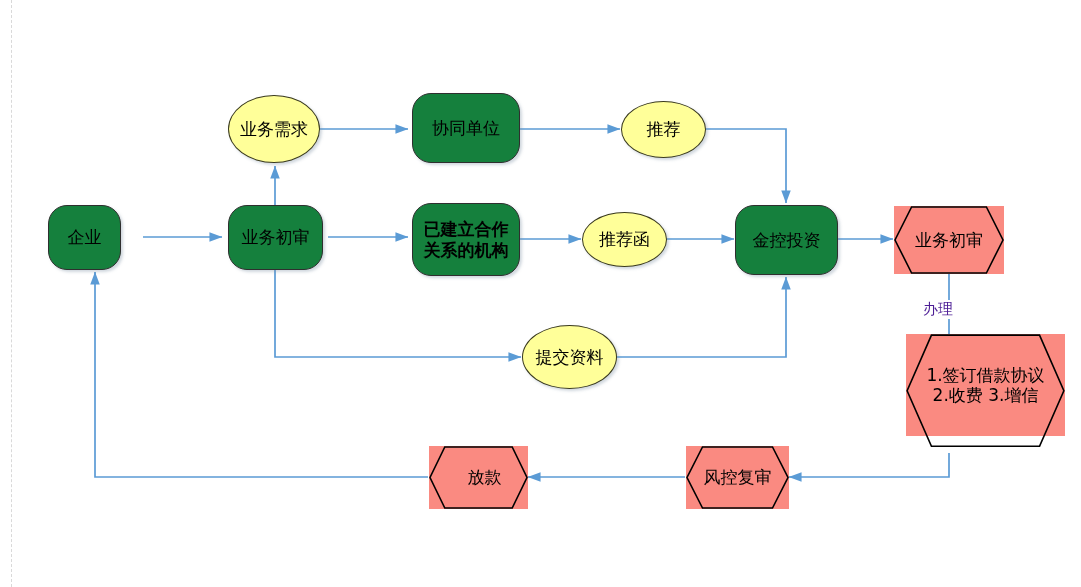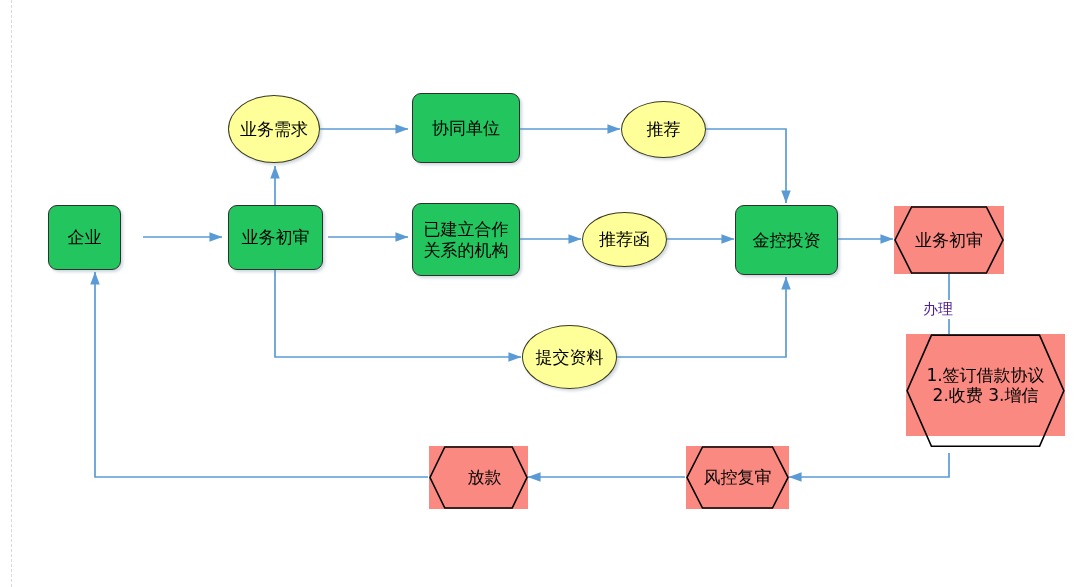--- a/index.html
+++ b/index.html
@@ -31,23 +31,23 @@
     align-items: center;
     justify-content: center;
     text-align: center;
     color: #000000;
     line-height: 1.18;
     z-index: 3;
     white-space: pre-line;
   }
   
   .n-box {
-    background: #22c55e;
+    background: #15803d;
     border: 1.4px solid #2f2f2f;
-    border-radius: 9px;
+    border-radius: 19px;
     box-shadow: 2px 2px 3px rgba(120,140,160,0.35);
     font-size: 17px;
   }
   
   .n-ellipse {
     background: #ffff99;
     border: 1.4px solid #3a3a1e;
     border-radius: 50%;
     box-shadow: 2px 2px 3px rgba(120,140,160,0.35);
     font-size: 17px;
@@ -151,21 +151,21 @@
   </div>
 
   <div class="node n-box" style="left:412px; top:93px; width:108px; height:70px;">
     <span>协同单位</span>
   </div>
 
   <div class="node n-ellipse" style="left:621px; top:101px; width:85px; height:57px;">
     <span>推荐</span>
   </div>
 
-  <div class="node n-box" style="left:412px; top:203px; width:108px; height:73px;">
+  <div class="node n-box" style="left:412px; top:203px; width:108px; height:73px;font-weight:bold;">
     <span>已建立合作
 关系的机构</span>
   </div>
 
   <div class="node n-ellipse" style="left:582px; top:212px; width:85px; height:55px;">
     <span>推荐函</span>
   </div>
 
   <div class="node n-box" style="left:735px; top:205px; width:103px; height:70px;">
     <span>金控投资</span>

